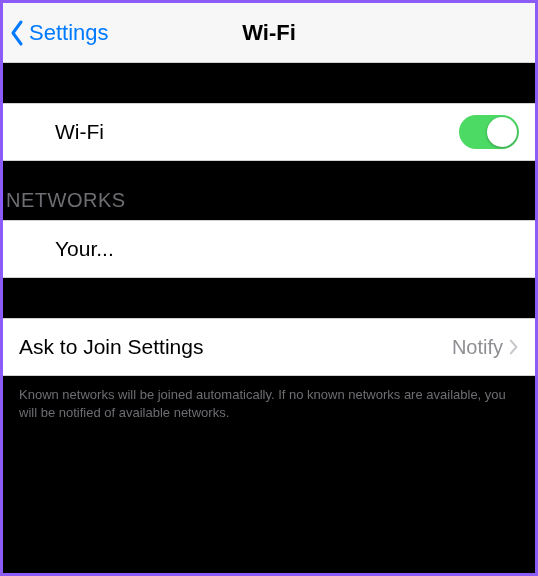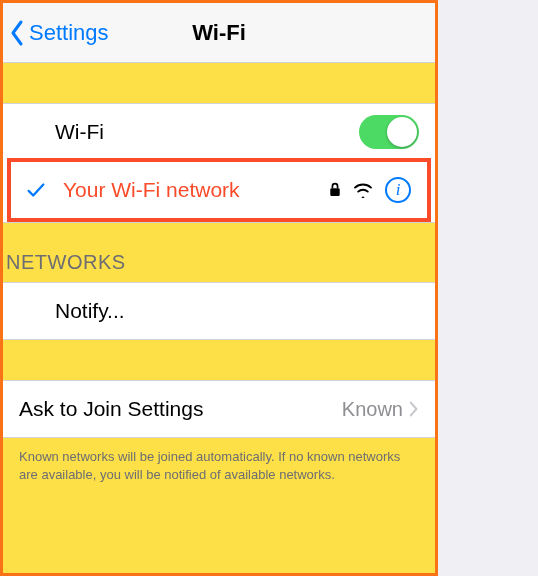--- a/index.html
+++ b/index.html
@@ -4,23 +4,23 @@
 <style>
   * { box-sizing: border-box; margin: 0; padding: 0; }
   html, body {
     width: 538px; height: 576px;
     font-family: -apple-system, "Helvetica Neue", Helvetica, Arial, sans-serif;
     background: #efeff4;
     color: #000;
     overflow: hidden;
   }
   .frame {
-    width: 438px; height: 576px;
-    border: 3px solid #f97316;
-    background: #fde047;
+    width: 538px; height: 576px;
+    border: 3px solid #8b5cf6;
+    background: #000000;
     position: relative;
   }
   .navbar {
     height: 60px;
     background: #f7f7f8;
     display: flex;
     align-items: center;
     position: relative;
     border-bottom: 1px solid #d1d1d6;
   }
@@ -150,62 +150,36 @@
   <div class="spacer-top"></div>
 
   <div class="group">
     <div class="row row-indent">
       <div class="row-label">Wi-Fi</div>
       <div class="switch">
         <div class="switch-knob"></div>
       </div>
     </div>
 
-    <div class="highlight-wrap">
-      <div class="row row-indent" style="background:#fff;">
-        <span class="check">
-          <svg viewBox="0 0 24 24" width="22" height="22">
-            <polyline points="4,13 9,18 20,6" fill="none" stroke="#007aff" stroke-width="2.5" stroke-linecap="round" stroke-linejoin="round"></polyline>
-          </svg>
-        </span>
-        <div class="net-name">Your Wi-Fi network</div>
-        <div class="row-icons">
-          <span>
-            <svg viewBox="0 0 14 18" width="12" height="16">
-              <rect x="1.5" y="7" width="11" height="9" rx="1.5" fill="#000"></rect>
-              <path d="M4 7 V4.5 a3 3 0 0 1 6 0 V7" fill="none" stroke="#000" stroke-width="2"></path>
-            </svg>
-          </span>
-          <span>
-            <svg viewBox="0 0 24 20" width="20" height="16">
-              <path d="M12 18 a1.6 1.6 0 1 0 0.001 0 Z" fill="#000"></path>
-              <path d="M6 12 a9 9 0 0 1 12 0" fill="none" stroke="#000" stroke-width="2.4" stroke-linecap="round"></path>
-              <path d="M2 7 a15 15 0 0 1 20 0" fill="none" stroke="#000" stroke-width="2.4" stroke-linecap="round"></path>
-            </svg>
-          </span>
-          <span class="info-circle">i</span>
-        </div>
-      </div>
-    </div>
   </div>
 
   <div class="section-header">NETWORKS</div>
 
   <div class="group">
     <div class="row row-indent">
-      <div class="row-label">Notify...</div>
+      <div class="row-label">Your...</div>
     </div>
   </div>
 
   <div style="height:40px;"></div>
 
   <div class="group">
     <div class="row">
       <div class="row-label">Ask to Join Settings</div>
-      <div class="ask-value">Known</div>
+      <div class="ask-value">Notify</div>
       <span class="disclosure">
         <svg viewBox="0 0 12 20" width="10" height="16">
           <polyline points="2,2 9,10 2,18" fill="none" stroke="#c7c7cc" stroke-width="2.5" stroke-linecap="round" stroke-linejoin="round"></polyline>
         </svg>
       </span>
     </div>
   </div>
 
   <div class="footer-text">Known networks will be joined automatically. If no known networks are available, you will be notified of available networks.</div>
 

